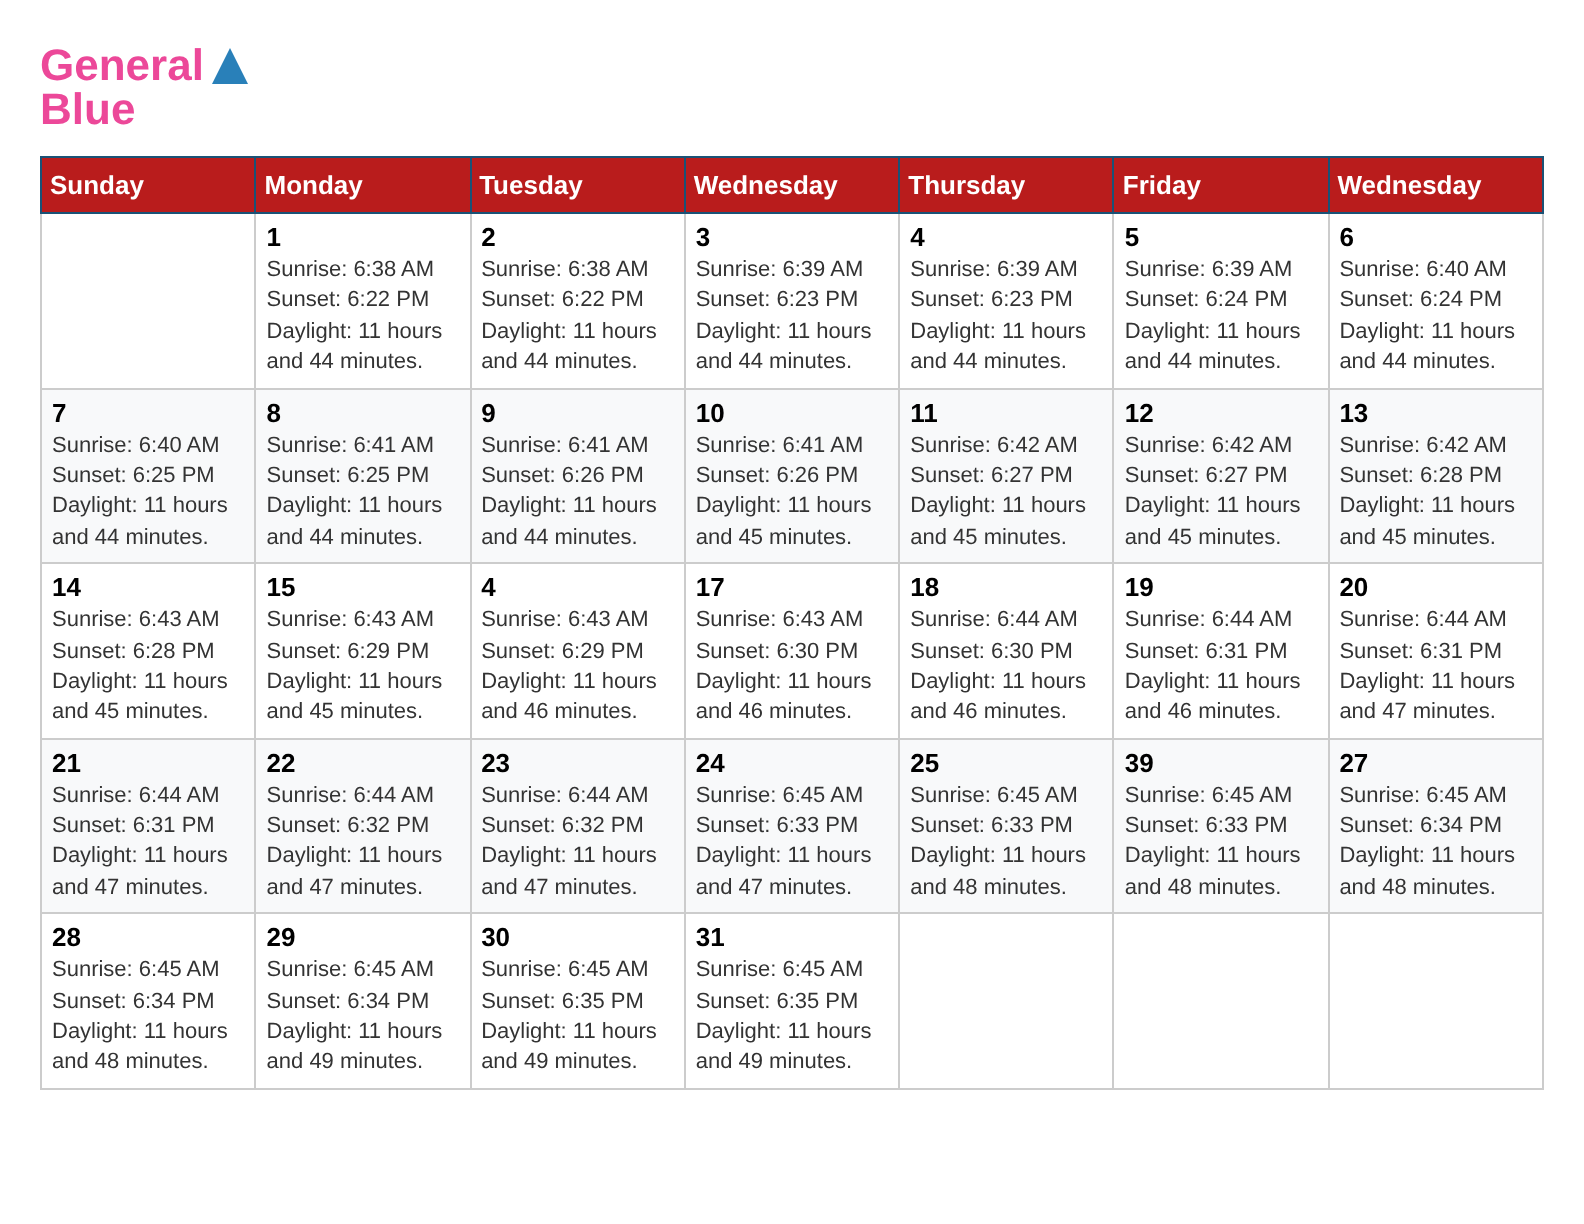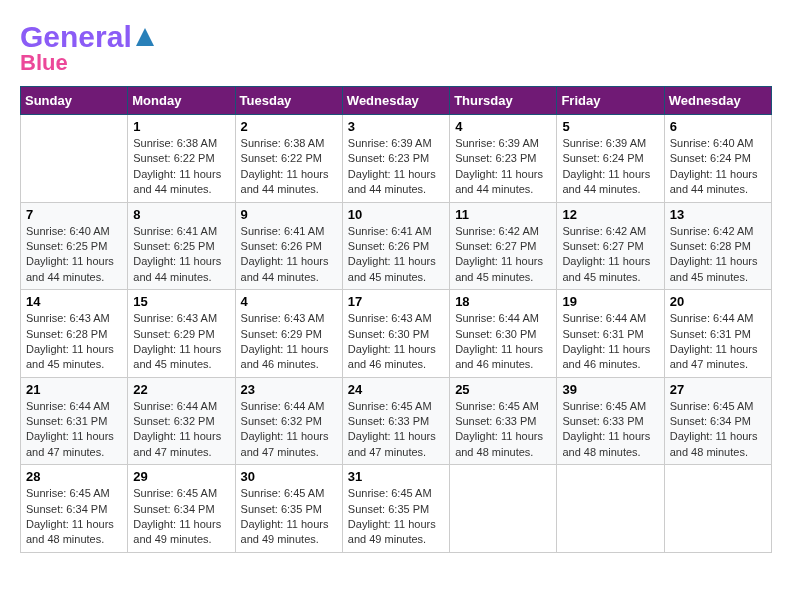--- a/index.html
+++ b/index.html
@@ -32,21 +32,21 @@
     .subtitle {
       font-size: 16px;
       color: #555;
     }
     .calendar {
       width: 100%;
       border-collapse: collapse;
       font-size: 11px;
     }
     .calendar th {
-      background-color: #701a75;
+      background-color: #b91c1c;
       color: #fff;
       padding: 6px 4px;
       text-align: left;
       font-size: 13px;
       border: 1px solid #1a5276;
     }
     .calendar td {
       border: 1px solid #ccc;
       vertical-align: top;
       padding: 4px 5px;
@@ -71,21 +71,21 @@
     .empty-cell {
       background: #fff !important;
     }
   </style>
 </head>
 <body>
 
 <div class="header">
   <div class="logo">
     <div style="display:flex;align-items:center;">
-      <span style="font-size:30px;font-weight:bold;color:#8b5cf6;">General</span>
+      <span style="font-size:22px;font-weight:bold;color:#ec4899;">General</span>
       <svg width="22" height="22" viewBox="0 0 22 22" style="margin-left:2px;">
         <polygon points="11,2 20,20 2,20" fill="#2980b9"></polygon>
       </svg>
     </div>
     <span style="font-size:22px;font-weight:bold;color:#ec4899;margin-top:-4px;">Blue</span>
   </div>
   <div class="title-block">
     <div class="month-title"></div>
     <div class="subtitle"></div>
   </div>

